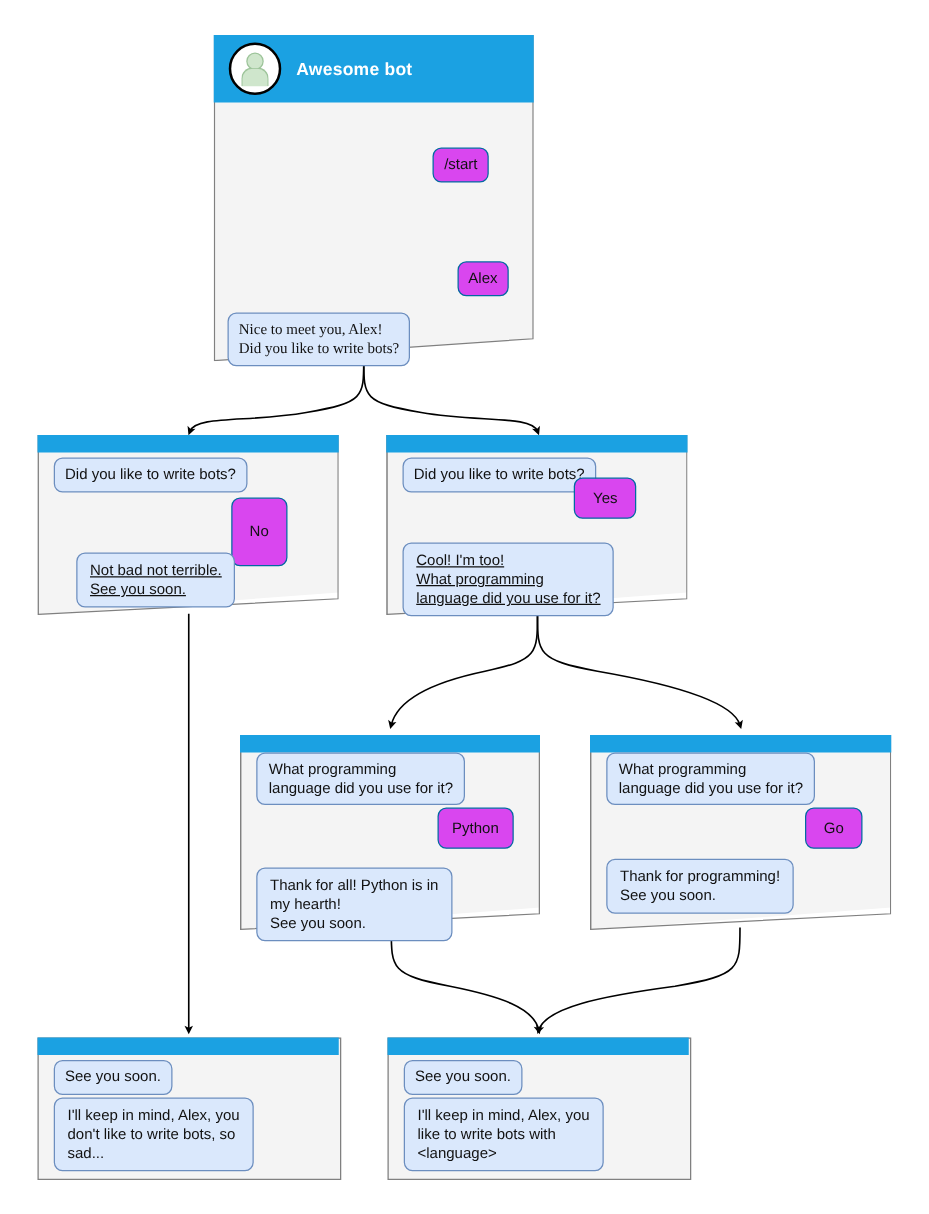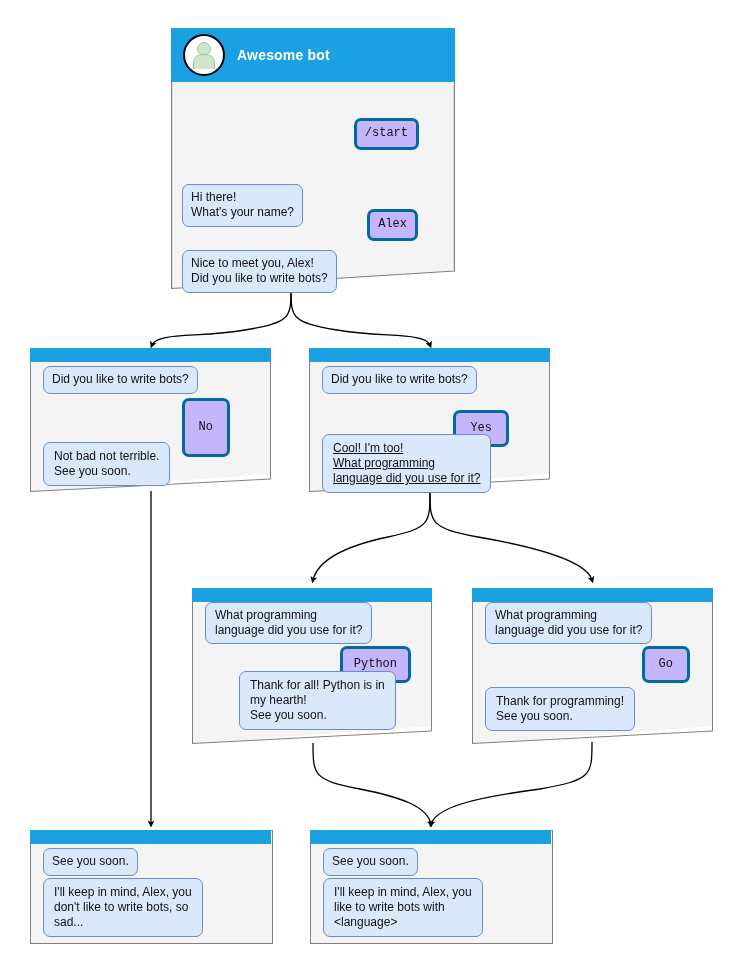--- a/index.html
+++ b/index.html
@@ -86,23 +86,22 @@
     font-size:12px;
     line-height:15px;
     color:#111111;
     white-space:pre-line;
   }
   .bubble.bot{
     background:#dae8fc;
     border:1px solid #6c8ebf;
   }
   .bubble.user{
-    background:#c4b5fd;
-    border:3px solid #0369a1;
-    font-family:Liberation Mono, monospace;
+    background:#d946ef;
+    border:1px solid #0369a1;
   }
 </style>
 </head>
 <body>
 
 <div id="stage">
 
   <svg id="wires" viewBox="0 0 743 971" width="743" height="971">
     <defs>
       <marker id="arw" markerWidth="10" markerHeight="10" refX="5" refY="5" orient="auto" markerUnits="userSpaceOnUse">
@@ -120,82 +119,80 @@
       <path d="M430,491 C430,523 430,528 478,537 C530,546 586,560 592,580" marker-end="url(#arw)"></path>
 
       <path d="M151,491 L151,824" marker-end="url(#arw)"></path>
 
       <path d="M313,743 C313,775 313,780 360,789 C400,797 427,806 431,824" marker-end="url(#arw)"></path>
 
       <path d="M592,742 C592,775 592,780 540,789 C480,797 437,806 431,824" marker-end="url(#arw)"></path>
     </g>
   </svg>
 
-  <div class="card root skew" style="left:171px;top:28px;width:284px;height:261px;">
+  <div class="card root skew" style="left:171px;top:28px;width:256px;height:261px;">
     <div class="card-shape"></div>
     <svg class="card-outline" viewBox="0 0 240 261" preserveAspectRatio="none">
       <polygon points="0.5,0.5 239.5,0.5 239.5,243 0.5,260.5" fill="none" stroke="#808080" stroke-width="1"></polygon>
     </svg>
     <div class="hdr" style="height:54px;">
       <div class="avatar">
         <div class="head"></div>
           <div class="body"></div>
       </div>
       <span class="bot-name">Awesome bot</span>
     </div>
     <div class="msgs">
       <span class="bubble user" style="right:36px;top:36px;">/start</span>
-      <span class="bubble bot" style="left:11px;top:102px;">Hi there!
-What's your name?</span>
-      <span class="bubble user" style="right:37px;top:127px;margin-left:28px;">Alex</span>
-      <span class="bubble bot" style="left:11px;top:168px;">Nice to meet you, Alex!
+      <span class="bubble user" style="right:20px;top:127px;margin-left:28px;">Alex</span>
+      <span class="bubble bot" style="left:11px;top:168px;font-family:Liberation Serif, serif;">Nice to meet you, Alex!
 Did you like to write bots?</span>
     </div>
   </div>
 
   <div class="card skew" style="left:30px;top:348px;width:241px;height:144px;">
     <div class="card-shape"></div>
     <svg class="card-outline" viewBox="0 0 241 144" preserveAspectRatio="none">
       <polygon points="0.5,0.5 240.5,0.5 240.5,131 0.5,143.5" fill="none" stroke="#808080" stroke-width="1"></polygon>
     </svg>
     <div class="hdr"></div>
     <div class="msgs">
       <span class="bubble bot" style="left:13px;top:4px;">Did you like to write bots?</span>
       <span class="bubble user" style="right:41px;top:36px;padding:19px 14px;">No</span>
-      <span class="bubble bot" style="left:13px;top:80px;padding:6px 10px;">Not bad not terrible.
+      <span class="bubble bot" style="left:31px;top:80px;padding:6px 10px;text-decoration:underline;">Not bad not terrible.
 See you soon.</span>
     </div>
   </div>
 
   <div class="card skew" style="left:309px;top:348px;width:241px;height:144px;">
     <div class="card-shape"></div>
     <svg class="card-outline" viewBox="0 0 241 144" preserveAspectRatio="none">
       <polygon points="0.5,0.5 240.5,0.5 240.5,131 0.5,143.5" fill="none" stroke="#808080" stroke-width="1"></polygon>
     </svg>
     <div class="hdr"></div>
     <div class="msgs">
       <span class="bubble bot" style="left:13px;top:4px;">Did you like to write bots?</span>
-      <span class="bubble user" style="right:41px;top:48px;padding:8px 14px;">Yes</span>
+      <span class="bubble user" style="right:41px;top:20px;padding:8px 14px;">Yes</span>
       <span class="bubble bot" style="left:13px;top:72px;padding:6px 10px;text-decoration:underline;">Cool! I'm too!
 What programming
 language did you use for it?</span>
     </div>
   </div>
 
   <div class="card skew" style="left:192px;top:588px;width:240px;height:156px;">
     <div class="card-shape"></div>
     <svg class="card-outline" viewBox="0 0 240 156" preserveAspectRatio="none">
       <polygon points="0.5,0.5 239.5,0.5 239.5,143 0.5,155.5" fill="none" stroke="#808080" stroke-width="1"></polygon>
     </svg>
     <div class="hdr"></div>
     <div class="msgs">
       <span class="bubble bot" style="left:13px;top:0px;padding:5px 9px;">What programming
 language did you use for it?</span>
       <span class="bubble user" style="right:21px;top:44px;padding:8px 11px;margin-left:37px;">Python</span>
-      <span class="bubble bot" style="left:13px;top:69px;padding:6px 10px;margin-left:34px;">Thank for all! Python is in
+      <span class="bubble bot" style="left:13px;top:92px;padding:6px 10px;">Thank for all! Python is in
 my hearth!
 See you soon.</span>
     </div>
   </div>
 
   <div class="card skew" style="left:472px;top:588px;width:241px;height:156px;">
     <div class="card-shape"></div>
     <svg class="card-outline" viewBox="0 0 241 156" preserveAspectRatio="none">
       <polygon points="0.5,0.5 240.5,0.5 240.5,143 0.5,155.5" fill="none" stroke="#808080" stroke-width="1"></polygon>
     </svg>

